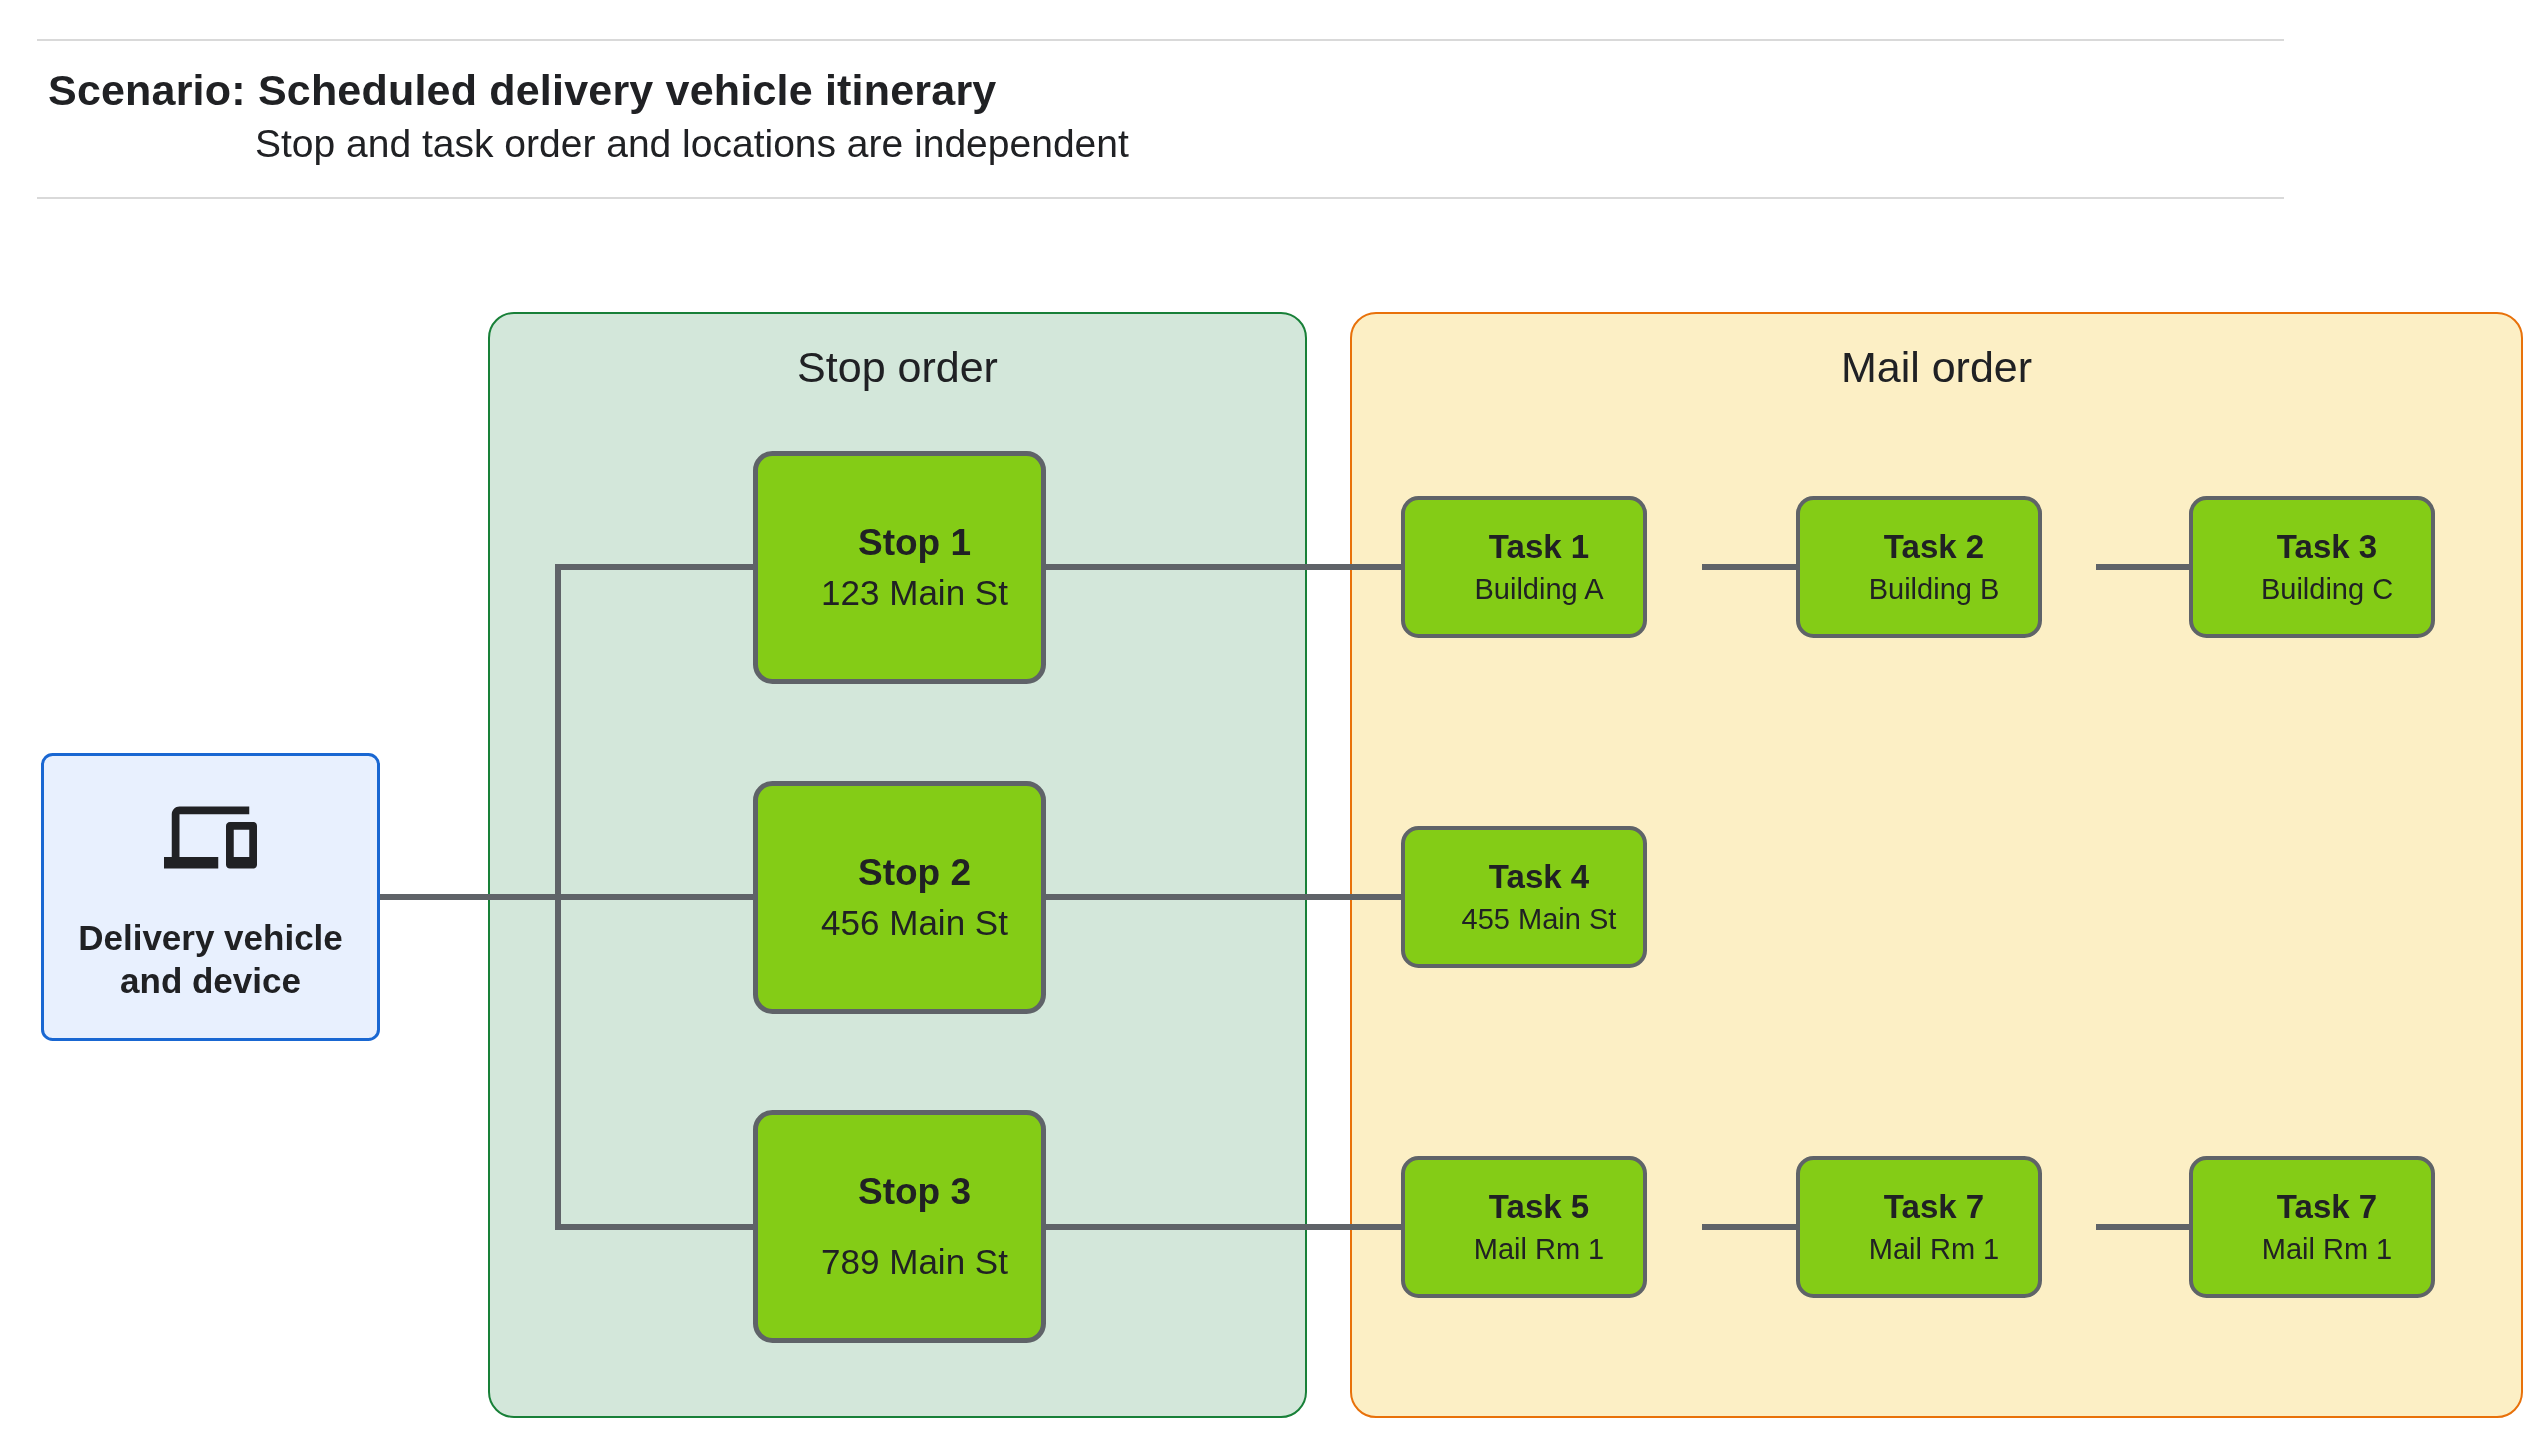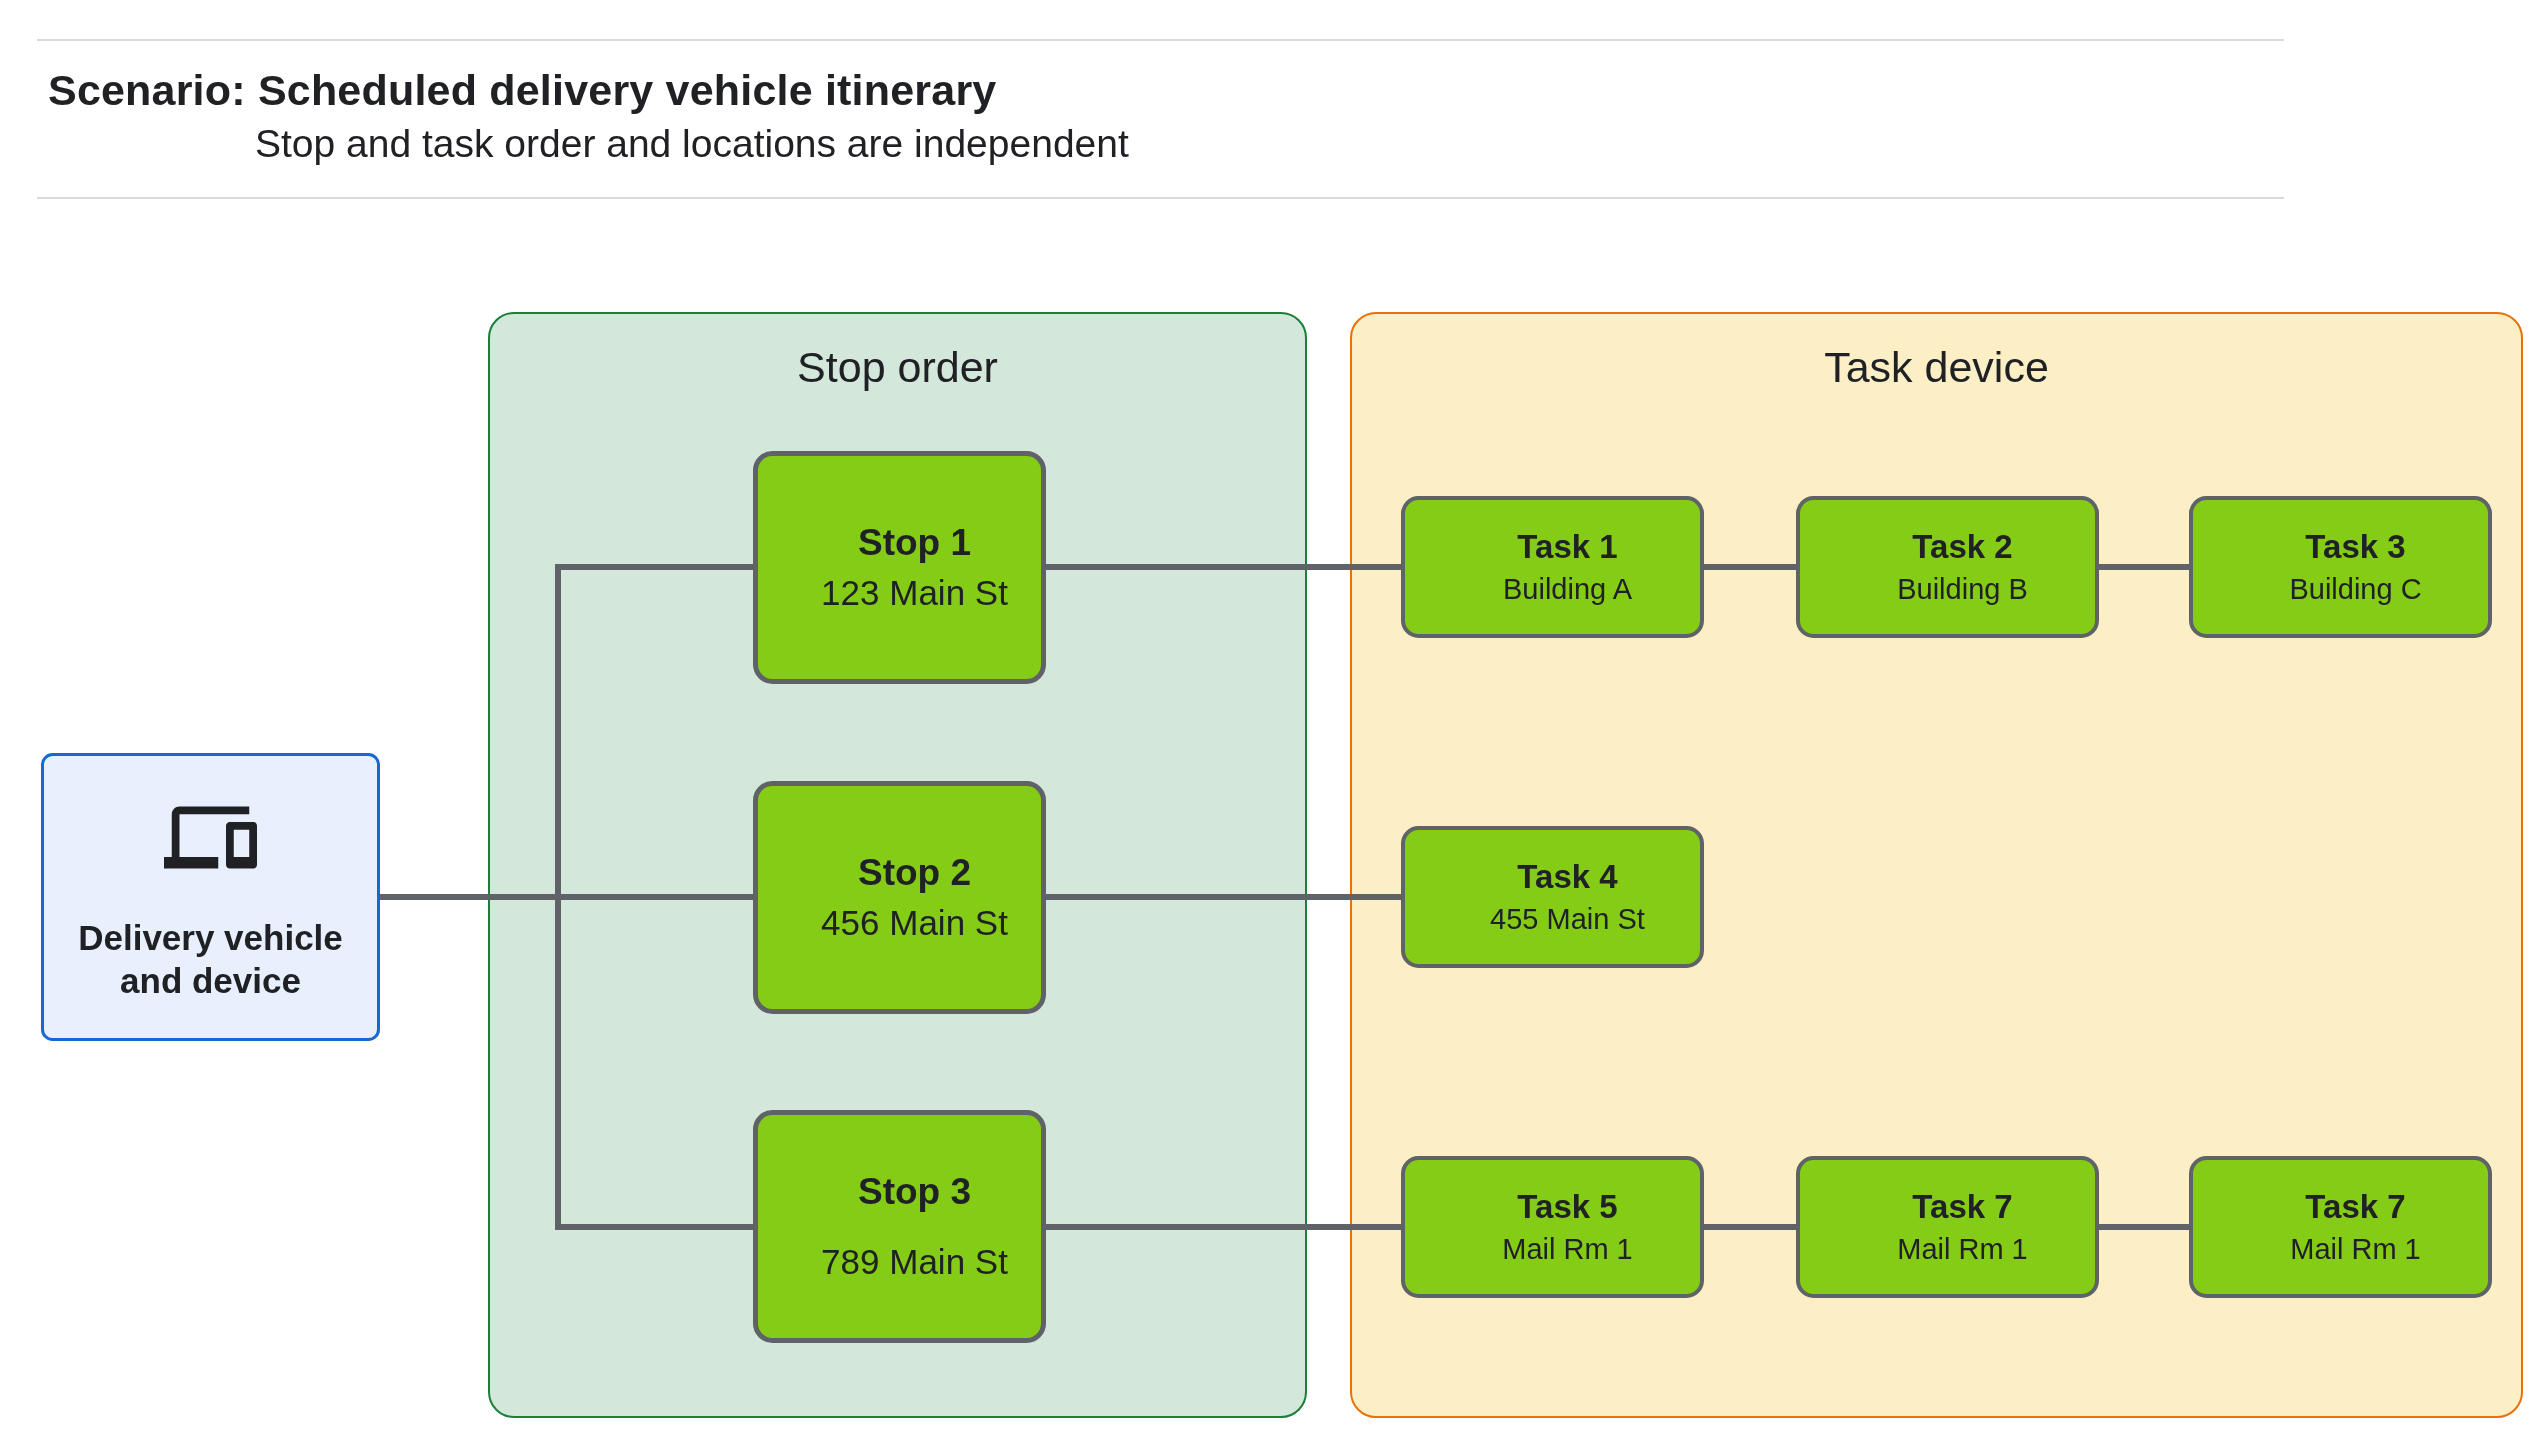--- a/index.html
+++ b/index.html
@@ -84,21 +84,21 @@
     flex-direction: column;
     align-items: center;
     justify-content: center;
     text-align: center;
     padding-left: 30px;
   }
   .node .name { font-weight: 700; }
   .stop-node { left: 753px; width: 293px; height: 233px; }
   .stop-node .name { font-size: 37px; margin-bottom: 9.7px; }
   .stop-node .addr { font-size: 35px; }
-  .task-node { width: 303px; height: 142px; border-width: 4.8px; border-radius: 17.5px; text-align: center; }
+  .task-node { width: 246px; height: 142px; border-width: 4.8px; border-radius: 17.5px; text-align: center; }
   .task-node .name { font-size: 33px; margin-bottom: 7.8px; }
   .task-node .loc { font-size: 29px; }
 
   
   .source-node {
     position: absolute;
     left: 41px;
     top: 753px;
     width: 339px;
     height: 288px;
@@ -128,21 +128,21 @@
 
   <div class="divider top"></div>
   <div class="title">Scenario: Scheduled delivery vehicle itinerary</div>
   <div class="subtitle">Stop and task order and locations are independent</div>
   <div class="divider bottom"></div>
 
   <div class="panel stops">
     <div class="panel-title">Stop order</div>
   </div>
   <div class="panel tasks">
-    <div class="panel-title">Task device</div>
+    <div class="panel-title">Mail order</div>
   </div>
 
   <div class="conn" style="left:378px; top:894px; width:377px; height:5.8px;"></div>
   <div class="conn" style="left:555px; top:564px; width:5.8px; height:665px;"></div>
   <div class="conn" style="left:555px; top:564px; width:201px; height:5.8px;"></div>
   <div class="conn" style="left:555px; top:1224px; width:201px; height:5.8px;"></div>
   <div class="conn" style="left:1044px; top:564px; width:361px; height:5.8px;"></div>
   <div class="conn" style="left:1044px; top:894px; width:361px; height:5.8px;"></div>
   <div class="conn" style="left:1044px; top:1224px; width:361px; height:5.8px;"></div>
   <div class="conn" style="left:1702px; top:564px; width:97px; height:5.8px;"></div>

